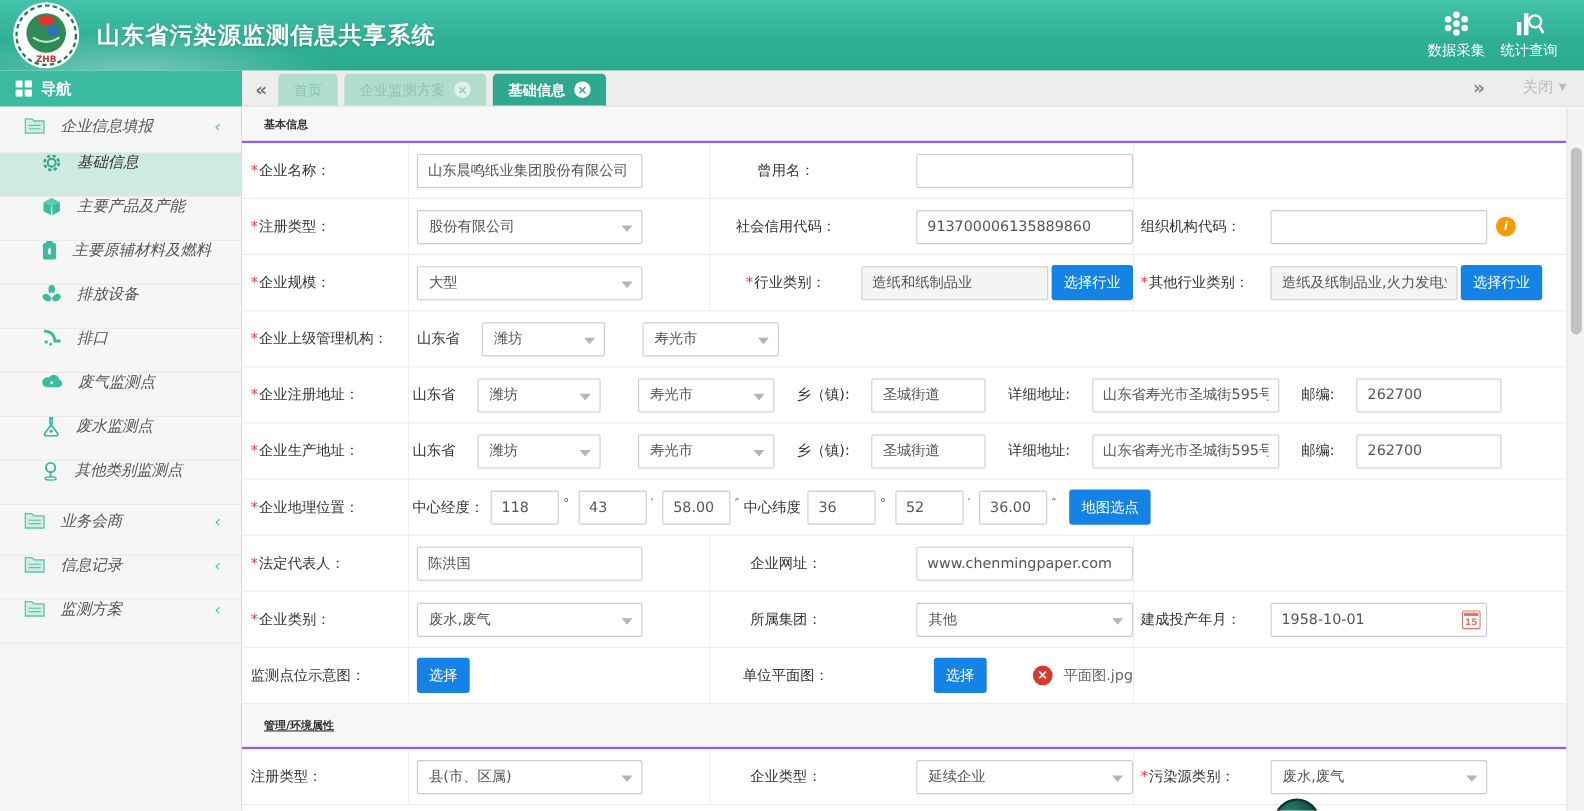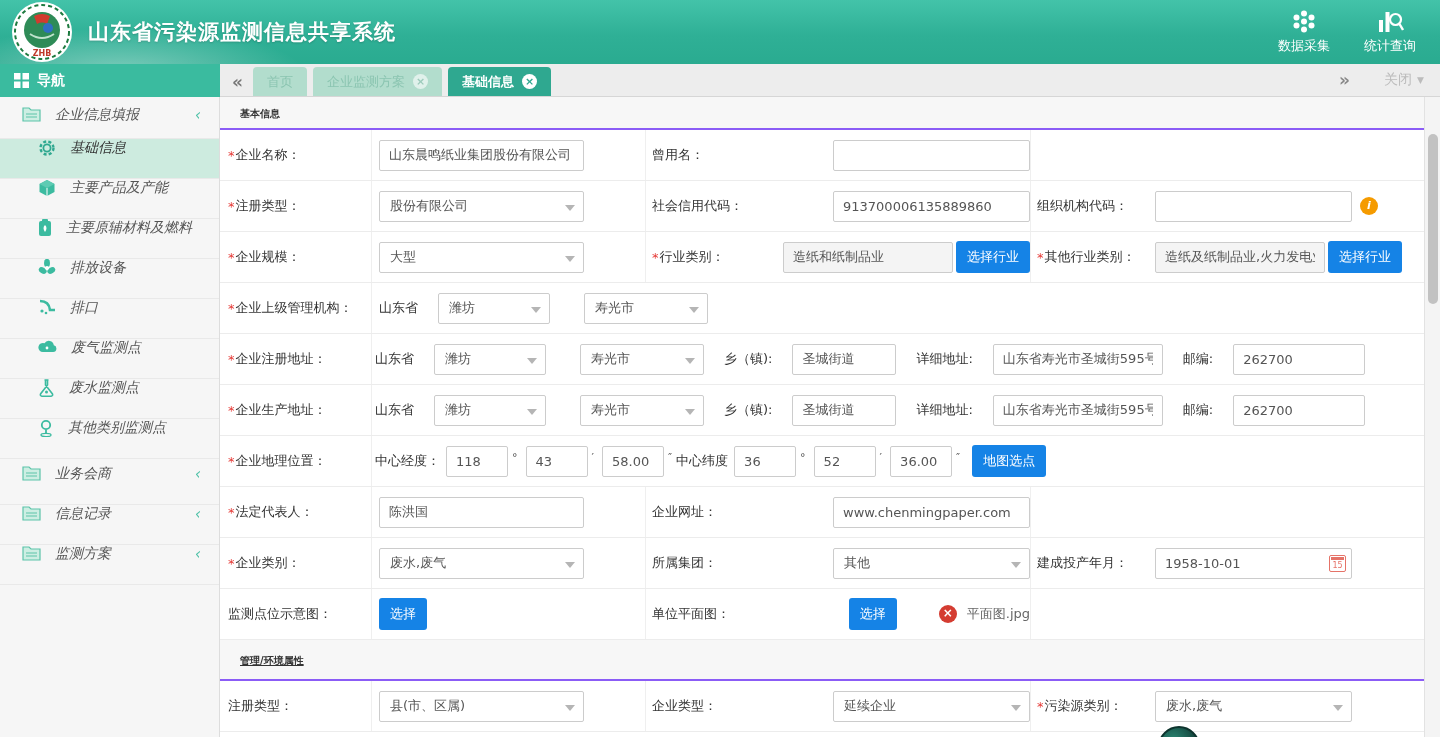--- a/index.html
+++ b/index.html
@@ -4,21 +4,21 @@
 <style>
   * { box-sizing: border-box; margin: 0; padding: 0; }
   html,body { width:1440px; height:737px; overflow:hidden; font-family:"DejaVu Sans","Liberation Sans",sans-serif; background:#fff; }
 
   
   .topbar { position:relative; height:64px; background:linear-gradient(180deg,#43c3a9 0%,#2fb096 55%,#2aab90 100%); display:flex; align-items:center; overflow:visible; z-index:5; }
   .topbar::before { content:""; position:absolute; left:0; top:0; width:420px; height:64px;
      background:radial-gradient(ellipse 260px 60px at 120px 70px, rgba(255,255,255,.38), rgba(255,255,255,0) 70%); pointer-events:none; }
   .logo { position:relative; width:64px; height:64px; margin-left:10px; flex:0 0 auto; }
   .app-title { color:#fff; font-size:21px; font-weight:bold; margin-left:14px; letter-spacing:1px; text-shadow:0 1px 2px rgba(0,0,0,.18); }
-  .top-actions { margin-left:auto; display:flex; gap:34px; padding-right:24px; }
+  .top-actions { margin-left:auto; display:flex; gap:14px; padding-right:24px; }
   .top-action { display:flex; flex-direction:column; align-items:center; color:#fff; font-size:13px; cursor:pointer; }
   .top-action svg { margin-bottom:3px; }
 
   
   .second-row { display:flex; height:33px; }
   .nav-strip { width:220px; background:#3abb9f; color:#fff; display:flex; align-items:center; padding-left:14px; font-size:14px; font-weight:bold; }
   .nav-strip svg { margin-right:8px; }
   .tabbar { flex:1; background:#ededed; border-bottom:1px solid #d6d6d6; display:flex; align-items:flex-end; position:relative; }
   .tab-scroll-left { color:#777; font-size:17px; font-weight:bold; padding:0 10px 4px 12px; cursor:pointer; }
   .tab { height:29px; display:flex; align-items:center; padding:0 14px; margin-right:6px; border-radius:4px 4px 0 0; font-size:13px; cursor:pointer; }
@@ -45,21 +45,21 @@
   .content { flex:1; position:relative; background:#fff; overflow:hidden; }
   .formwrap { position:absolute; left:0; top:0; right:16px; bottom:0; }
 
   .sec { height:33px; line-height:33px; background:#f7f7f7; border-bottom:2px solid #8b5cf6; font-size:10px; font-weight:bold; color:#333; padding-left:20px; }
   .sec2 { height:41px; line-height:41px;text-decoration:underline; }
   .frow { display:flex; align-items:center; height:51px; border-bottom:1px solid #ececec; font-size:13px; color:#333; }
   .cell { height:100%; display:flex; align-items:center; }
   .bl { border-left:1px solid #efefef; }
   .c-l1 { width:151px; padding-left:8px; }
   .c-f1 { width:274px; }
-  .c-l2 { width:120px; padding-left:6px; }
+  .c-l2 { width:120px; padding-left:18px;justify-content:center; }
   .c-f2 { width:265px;justify-content:flex-end; }
   .c-l3 { width:115px; padding-left:6px; }
   .c-f3 { flex:1; }
   .c-wide { flex:1; padding-left:3px; gap:20px; }
   .req { color:#e53935; margin-right:1px; }
 
   .inp { height:31px; border:1px solid #ccc; border-radius:2px; padding:0 9px; font-size:13px; color:#555; background:#fff; font-family:inherit; }
   .inp.ro { background:#f4f4f4; }
   .w205 { width:205px; margin-left:7px; }
   .w197 { width:197px; margin-left:7px; }
@@ -73,21 +73,21 @@
   .sel.w124 { width:124px;margin-left:14px; }
   .btn-blue { height:32px; border:none; border-radius:3px; background:#1583e6; color:#fff; font-size:13px; padding:0 11px; cursor:pointer; font-family:inherit; }
   .gap3 { margin-left:3px; }
   .smalllab { color:#333; white-space:nowrap; }
   .geo-inp { width:62px; margin-left:4px; }
   .geo-sym { color:#555; margin:0 2px 8px 2px; font-size:11px; }
   .info-icon { width:18px; height:18px; border-radius:50%; background:#f59b00; color:#fff; font-size:11px; font-weight:bold; font-style:italic; text-align:center; line-height:18px; margin-left:8px; }
   .del-icon { width:18px; height:18px; border-radius:50%; background:#d43c31; color:#fff; font-size:12px; font-weight:bold; text-align:center; line-height:17px; margin-left:42px; }
   .file-name { margin-left:10px; color:#666; }
   .date-box { position:relative; }
-  .cal-icon { position:absolute; right:6px; top:7px; width:17px; height:17px; border:1px solid #e57368; border-radius:2px; background:#fff; font-size:8px; color:#e57368; text-align:center; line-height:20px; }
+  .cal-icon { position:absolute; right:6px; top:7px; width:17px; height:17px; border:1px solid #e57368; border-radius:2px; background:#fff; font-size:8px; color:#e57368; text-align:center; line-height:20px;font-weight:bold; }
   .cal-icon::before { content:""; position:absolute; left:1px; right:1px; top:1px; height:3px; background:#e57368; }
 
   
   .scrolltrack { position:absolute; right:0; top:0; bottom:0; width:16px; background:#f4f4f4; border-left:1px solid #e2e2e2; }
   .scrollthumb { position:absolute; left:3px; top:37px; width:10px; height:170px; border-radius:5px; background:#c2c2c2; }
 
   
   .fab { position:absolute; left:938px; top:629px; width:42px; height:42px; border-radius:50%; background:radial-gradient(circle at 35% 35%, #2b8a76, #123f38 70%); border:2px solid #0d332d; }
 </style>
 </head>

